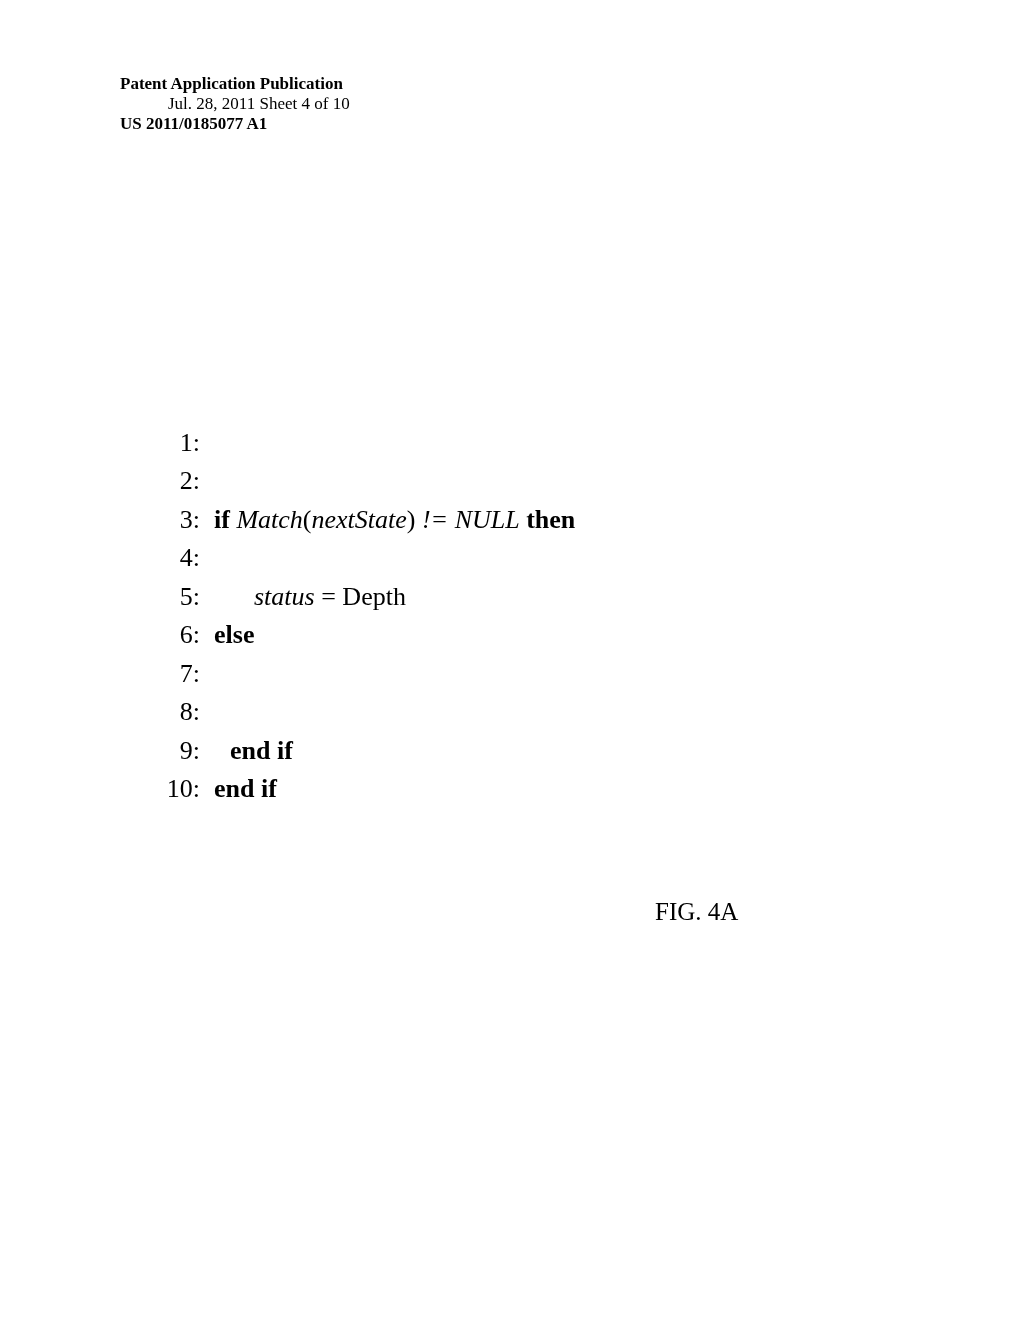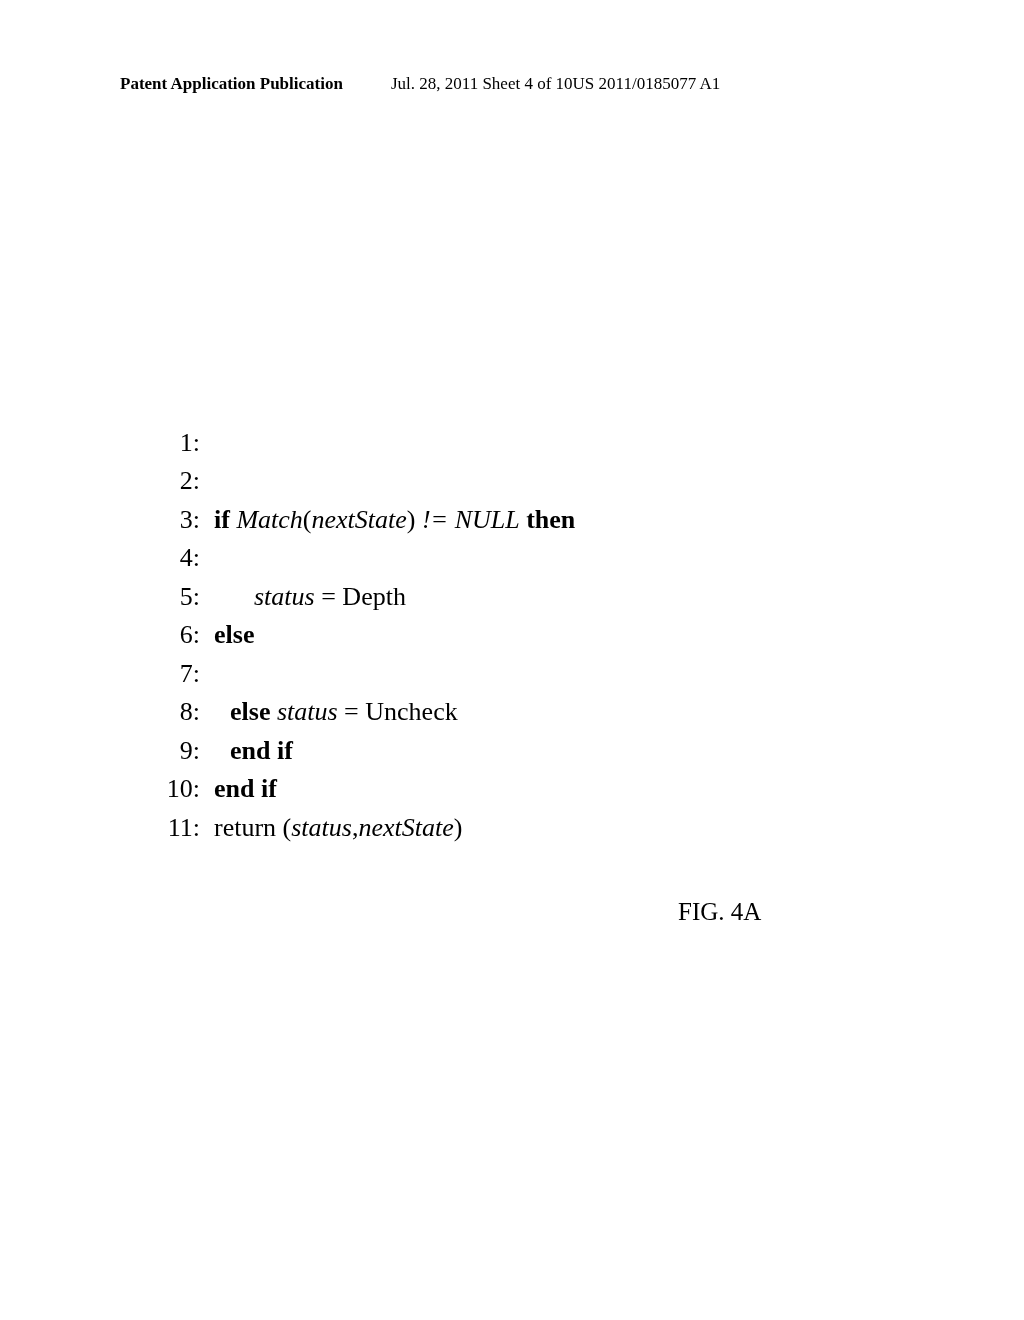--- a/index.html
+++ b/index.html
@@ -14,33 +14,34 @@
       font-family: "Times New Roman", Times, serif;
       color: #000000;
       position: relative;
     }
     .header {
       position: absolute;
       top: 74px;
       left: 0;
       width: 100%;
       display: flex;
-      justify-content: flex-start;
+      justify-content: center;
       font-size: 17px;
       padding: 0 118px 0 120px;
+      flex-direction: column;
     }
     .header-left {
       font-weight: bold;
     }
     .header-center {
       font-weight: normal;
       margin-left: 48px;
     }
     .header-right {
-      font-weight: normal;
+      font-weight: bold;
     }
     .algorithm-block {
       position: absolute;
       top: 424px;
       left: 152px;
       font-size: 26px;
       line-height: 1.48;
     }
     .algo-line {
       display: flex;
@@ -62,21 +63,21 @@
     }
     .bold {
       font-weight: bold;
     }
     .italic {
       font-style: italic;
     }
     .figure-label {
       position: absolute;
       top: 898px;
-      left: 678px;
+      left: 655px;
       font-size: 25px;
     }
   </style>
 </head>
 <body>
 
 <div class="header">
   <span class="header-left">Patent Application Publication</span>
   <span class="header-center">Jul. 28, 2011  Sheet 4 of 10</span>
   <span class="header-right">US 2011/0185077 A1</span>
@@ -115,40 +116,31 @@
       <span class="bold">else</span>
     </span>
   </div>
 
   <div class="algo-line">
     <span class="line-num">7:</span>
   </div>
 
   <div class="algo-line">
     <span class="line-num">8:</span>
-    <span class="indent-1">
-      <span class="bold">else </span><span class="italic">status</span><span> = Uncheck</span>
-    </span>
   </div>
 
   <div class="algo-line">
     <span class="line-num">9:</span>
     <span class="indent-1">
       <span class="bold">end if</span>
     </span>
   </div>
 
   <div class="algo-line">
     <span class="line-num dbl">10:</span>
     <span>
       <span class="bold">end if</span>
     </span>
   </div>
 
-  <div class="algo-line">
-    <span class="line-num dbl">11:</span>
-    <span>
-      <span>return (</span><span class="italic">status</span><span>,</span><span class="italic">nextState</span><span>)</span>
-    </span>
-  </div>
 </div>
 
 <div class="figure-label">FIG. 4A</div>
 
 </body></html>

